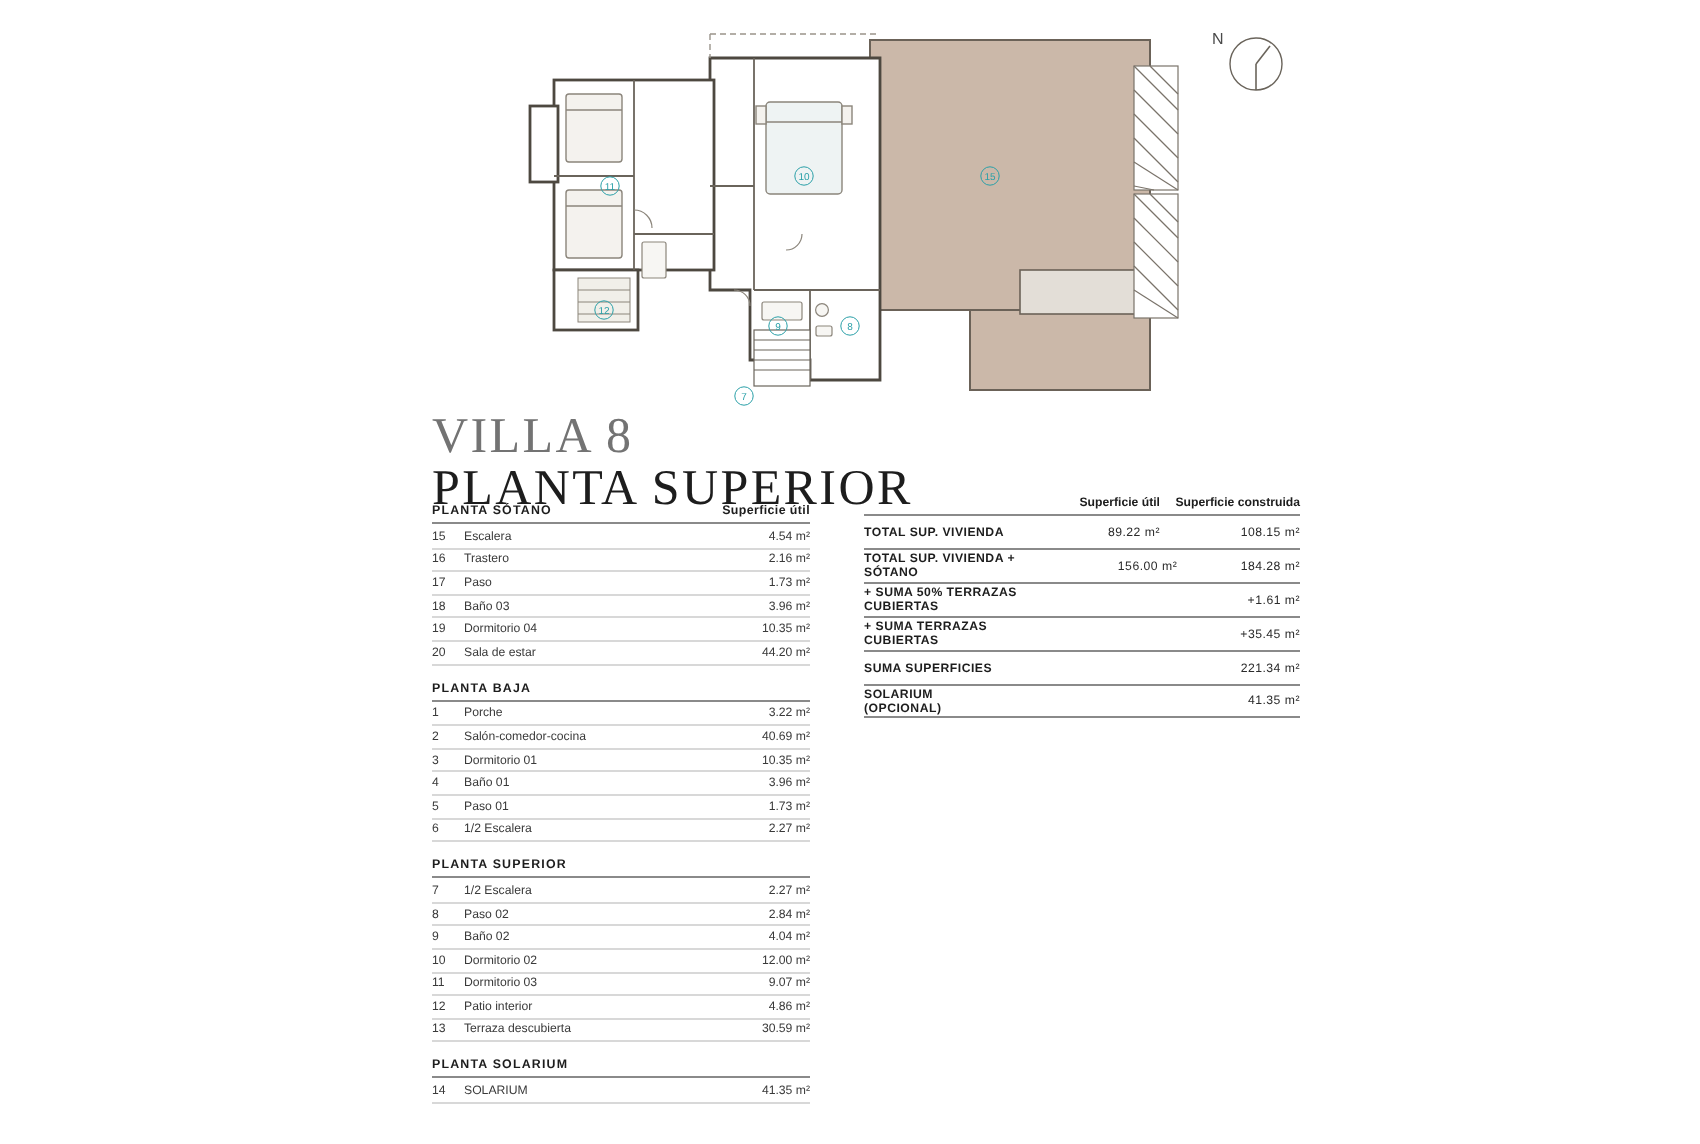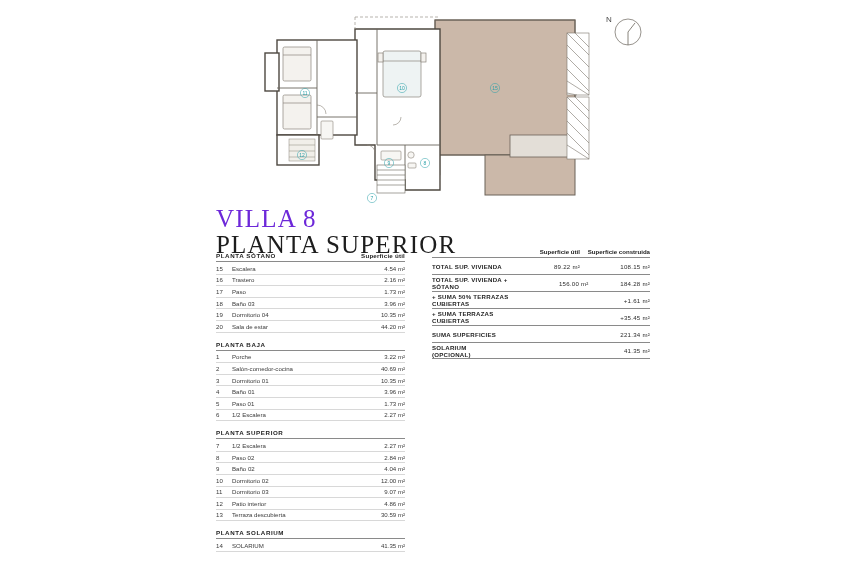--- a/index.html
+++ b/index.html
@@ -35,21 +35,21 @@
   
   .title-block {
     position: absolute;
     left: 216px; top: 206px;
     width: 430px;
   }
   .title-line1 {
     font-family: "Liberation Serif", serif;
     font-size: 25px;
     letter-spacing: 1.2px;
-    color: #6d28d9;
+    color: #737373;
     line-height: 1.05;
   }
   .title-line2 {
     font-family: "Liberation Serif", serif;
     font-size: 25px;
     letter-spacing: 1.2px;
     color: #1d1d1d;
     line-height: 1.05;
   }
 

